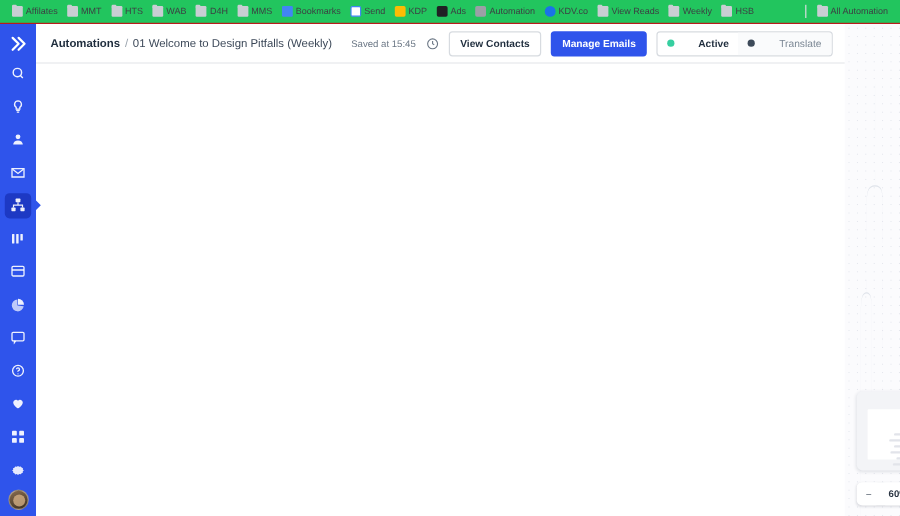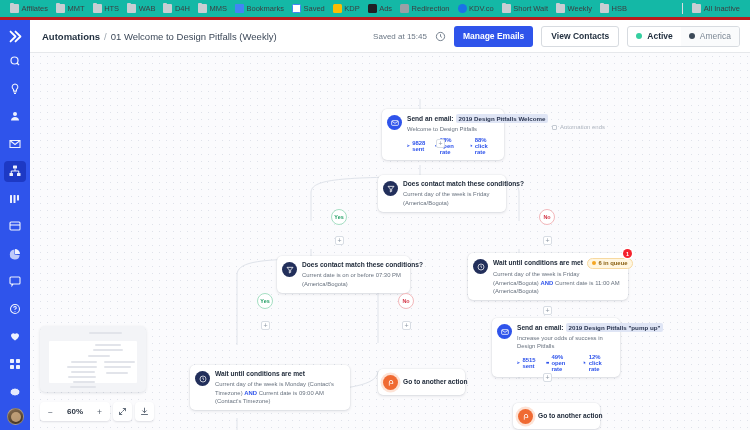--- a/index.html
+++ b/index.html
@@ -5,22 +5,22 @@
   * { box-sizing: border-box; margin: 0; padding: 0; }
   html, body {
     width: 750px; height: 430px; overflow: hidden;
     font-family: "Liberation Sans", sans-serif;
     background: #ffffff;
   }
 
   
   .bookmarks {
     height: 20px; width: 750px;
-    background: #14b8a6;
-    border-bottom: 3px solid #b91c1c;
+    background: #22c55e;
+    border-bottom: 1px solid #b91c1c;
     display: flex; align-items: center;
     padding: 0 6px;
     font-size: 7.5px; color: #5f6368;
     white-space: nowrap;
   }
   .bm {
     display: flex; align-items: center; gap: 2.5px;
     padding: 2px 4px; border-radius: 3px;
     color: #3c4043;
   }
@@ -81,21 +81,21 @@
   }
   .rail-tab {
     position: absolute; right: -4px; top: 146px;
     width: 0; height: 0;
     border-top: 5px solid transparent;
     border-bottom: 5px solid transparent;
     border-left: 5px solid #2f54eb;
   }
 
   
-  .main { flex: 1 1 auto; display: flex; flex-direction: column; min-width: 0; }
+  .main { flex: 1 1 auto; display: flex; flex-direction: row; min-width: 0; }
 
   
   .header {
     height: 33px; flex: 0 0 33px;
     background: #ffffff;
     border-bottom: 1px solid #e6e8eb;
     display: flex; align-items: center;
     padding: 0 10px 0 12px;
     gap: 8px;
   }
@@ -112,21 +112,21 @@
     padding: 0 9px; font-size: 8.5px; font-weight: 700;
     white-space: nowrap; cursor: pointer;
   }
   .btn-primary { background: #2f54eb; color: #fff; }
   .btn-outline { background: #fff; color: #1f2d3d; border: 1px solid #d7dbe0; }
   .seg {
     display: inline-flex; height: 21px; border: 1px solid #d7dbe0;
     border-radius: 3px; overflow: hidden; background:#fff;
   }
   .seg-item {
-    display: inline-flex; align-items: center; gap: 5px;
+    display: inline-flex; align-items: center; gap: 20px;
     padding: 0 8px; font-size: 8.5px; font-weight: 700; color: #1f2d3d;
     cursor: pointer;
   }
   .seg-item.off { color: #7b8794; font-weight: 400; background:#fafbfc; }
   .dot { width: 6px; height: 6px; border-radius: 50%; display:inline-block; }
   .dot.green { background: #36cfa0; }
   .dot.grey { background: #3d4a59; }
 
   
   .canvas {
@@ -279,55 +279,55 @@
   <div class="bm">
       <span class="bm-ico folder"></span>
       <span>MMS</span>
     </div>
   <div class="bm">
       <span class="bm-ico translate"></span>
       <span>Bookmarks</span>
     </div>
   <div class="bm">
       <span class="bm-ico gcal"></span>
-      <span>Saved</span>
+      <span>Send</span>
     </div>
   <div class="bm">
       <span class="bm-ico yellow"></span>
       <span>KDP</span>
     </div>
   <div class="bm">
       <span class="bm-ico dark"></span>
       <span>Ads</span>
     </div>
   <div class="bm">
       <span class="bm-ico grey2"></span>
-      <span>Redirection</span>
+      <span>Automation</span>
     </div>
   <div class="bm">
       <span class="bm-ico globe"></span>
       <span>KDV.co</span>
     </div>
   <div class="bm">
       <span class="bm-ico folder"></span>
-      <span>Short Wait</span>
+      <span>View Reads</span>
     </div>
   <div class="bm">
       <span class="bm-ico folder"></span>
       <span>Weekly</span>
     </div>
   <div class="bm">
       <span class="bm-ico folder"></span>
       <span>HSB</span>
     </div>
   <div class="bm-spacer"></div>
   <div class="bm-div"></div>
   <div class="bm">
       <span class="bm-ico folder"></span>
-      <span>All Inactive</span>
+      <span>All Automation</span>
     </div>
 </div>
 
 <div class="app">
 
   <div class="rail">
     <div class="rail-logo">
       <svg viewBox="0 0 24 24" width="17" height="17" fill="none" stroke="#fff" stroke-width="2.6" stroke-linecap="round" stroke-linejoin="round">
           <path d="M5 5l7 7-7 7"></path>
           <path d="M12 5l7 7-7 7"></path>
@@ -429,30 +429,30 @@
     <div class="header">
       <div class="crumb">
         <b>Automations</b><span class="sep">/</span><span class="cur">01 Welcome to Design Pitfalls (Weekly)</span>
       </div>
       <div class="hspacer"></div>
       <div class="saved">Saved at 15:45</div>
       <svg class="clock-ico" viewBox="0 0 24 24" fill="none" stroke="currentColor" stroke-width="2">
           <circle cx="12" cy="12" r="9"></circle>
           <path d="M12 7v5l3 2"></path>
         </svg>
+      <div class="btn btn-outline">View Contacts</div>
       <div class="btn btn-primary">Manage Emails</div>
-      <div class="btn btn-outline">View Contacts</div>
       <div class="seg">
         <div class="seg-item">
             <span class="dot green"></span>
             <span>Active</span>
           </div>
         <div class="seg-item off">
             <span class="dot grey"></span>
-            <span>America</span>
+            <span>Translate</span>
           </div>
       </div>
     </div>
 
     <div class="canvas">
 
       <svg class="edges" viewBox="0 0 720 377" preserveAspectRatio="none">
         <g fill="none" stroke="#dfe3ea" stroke-width="1">
 
           <path d="M390 46 L390 88"></path>

